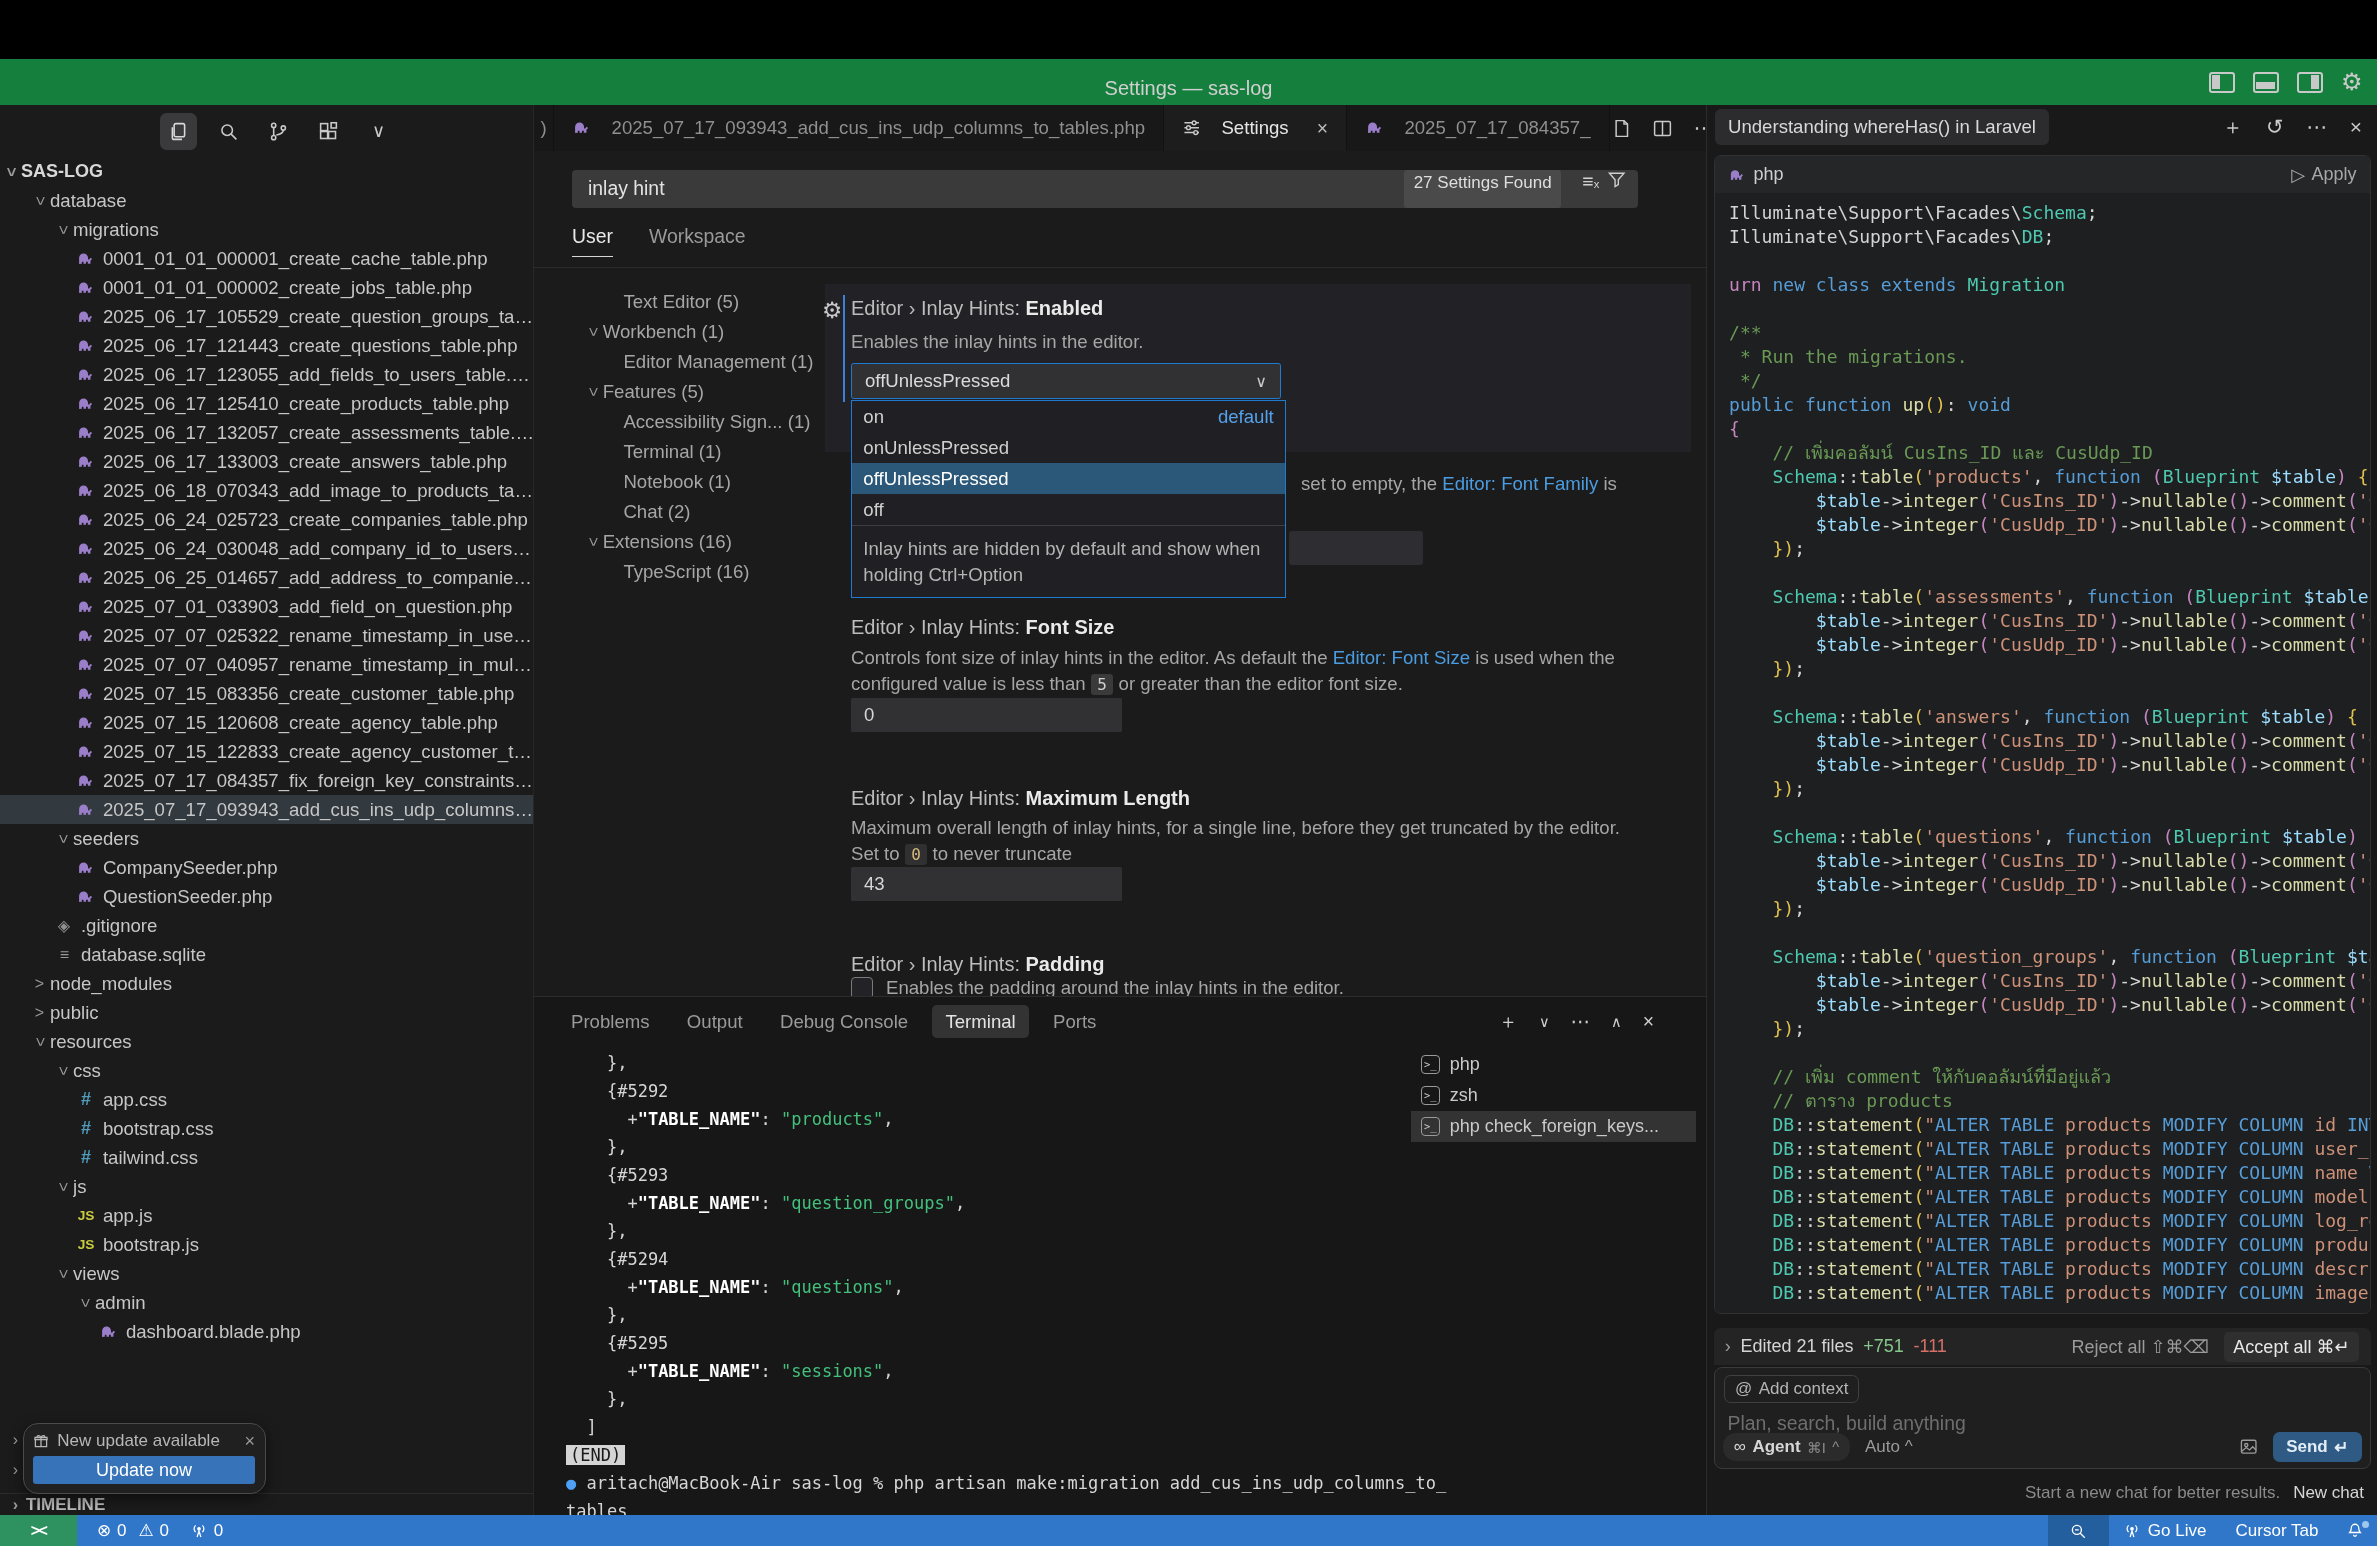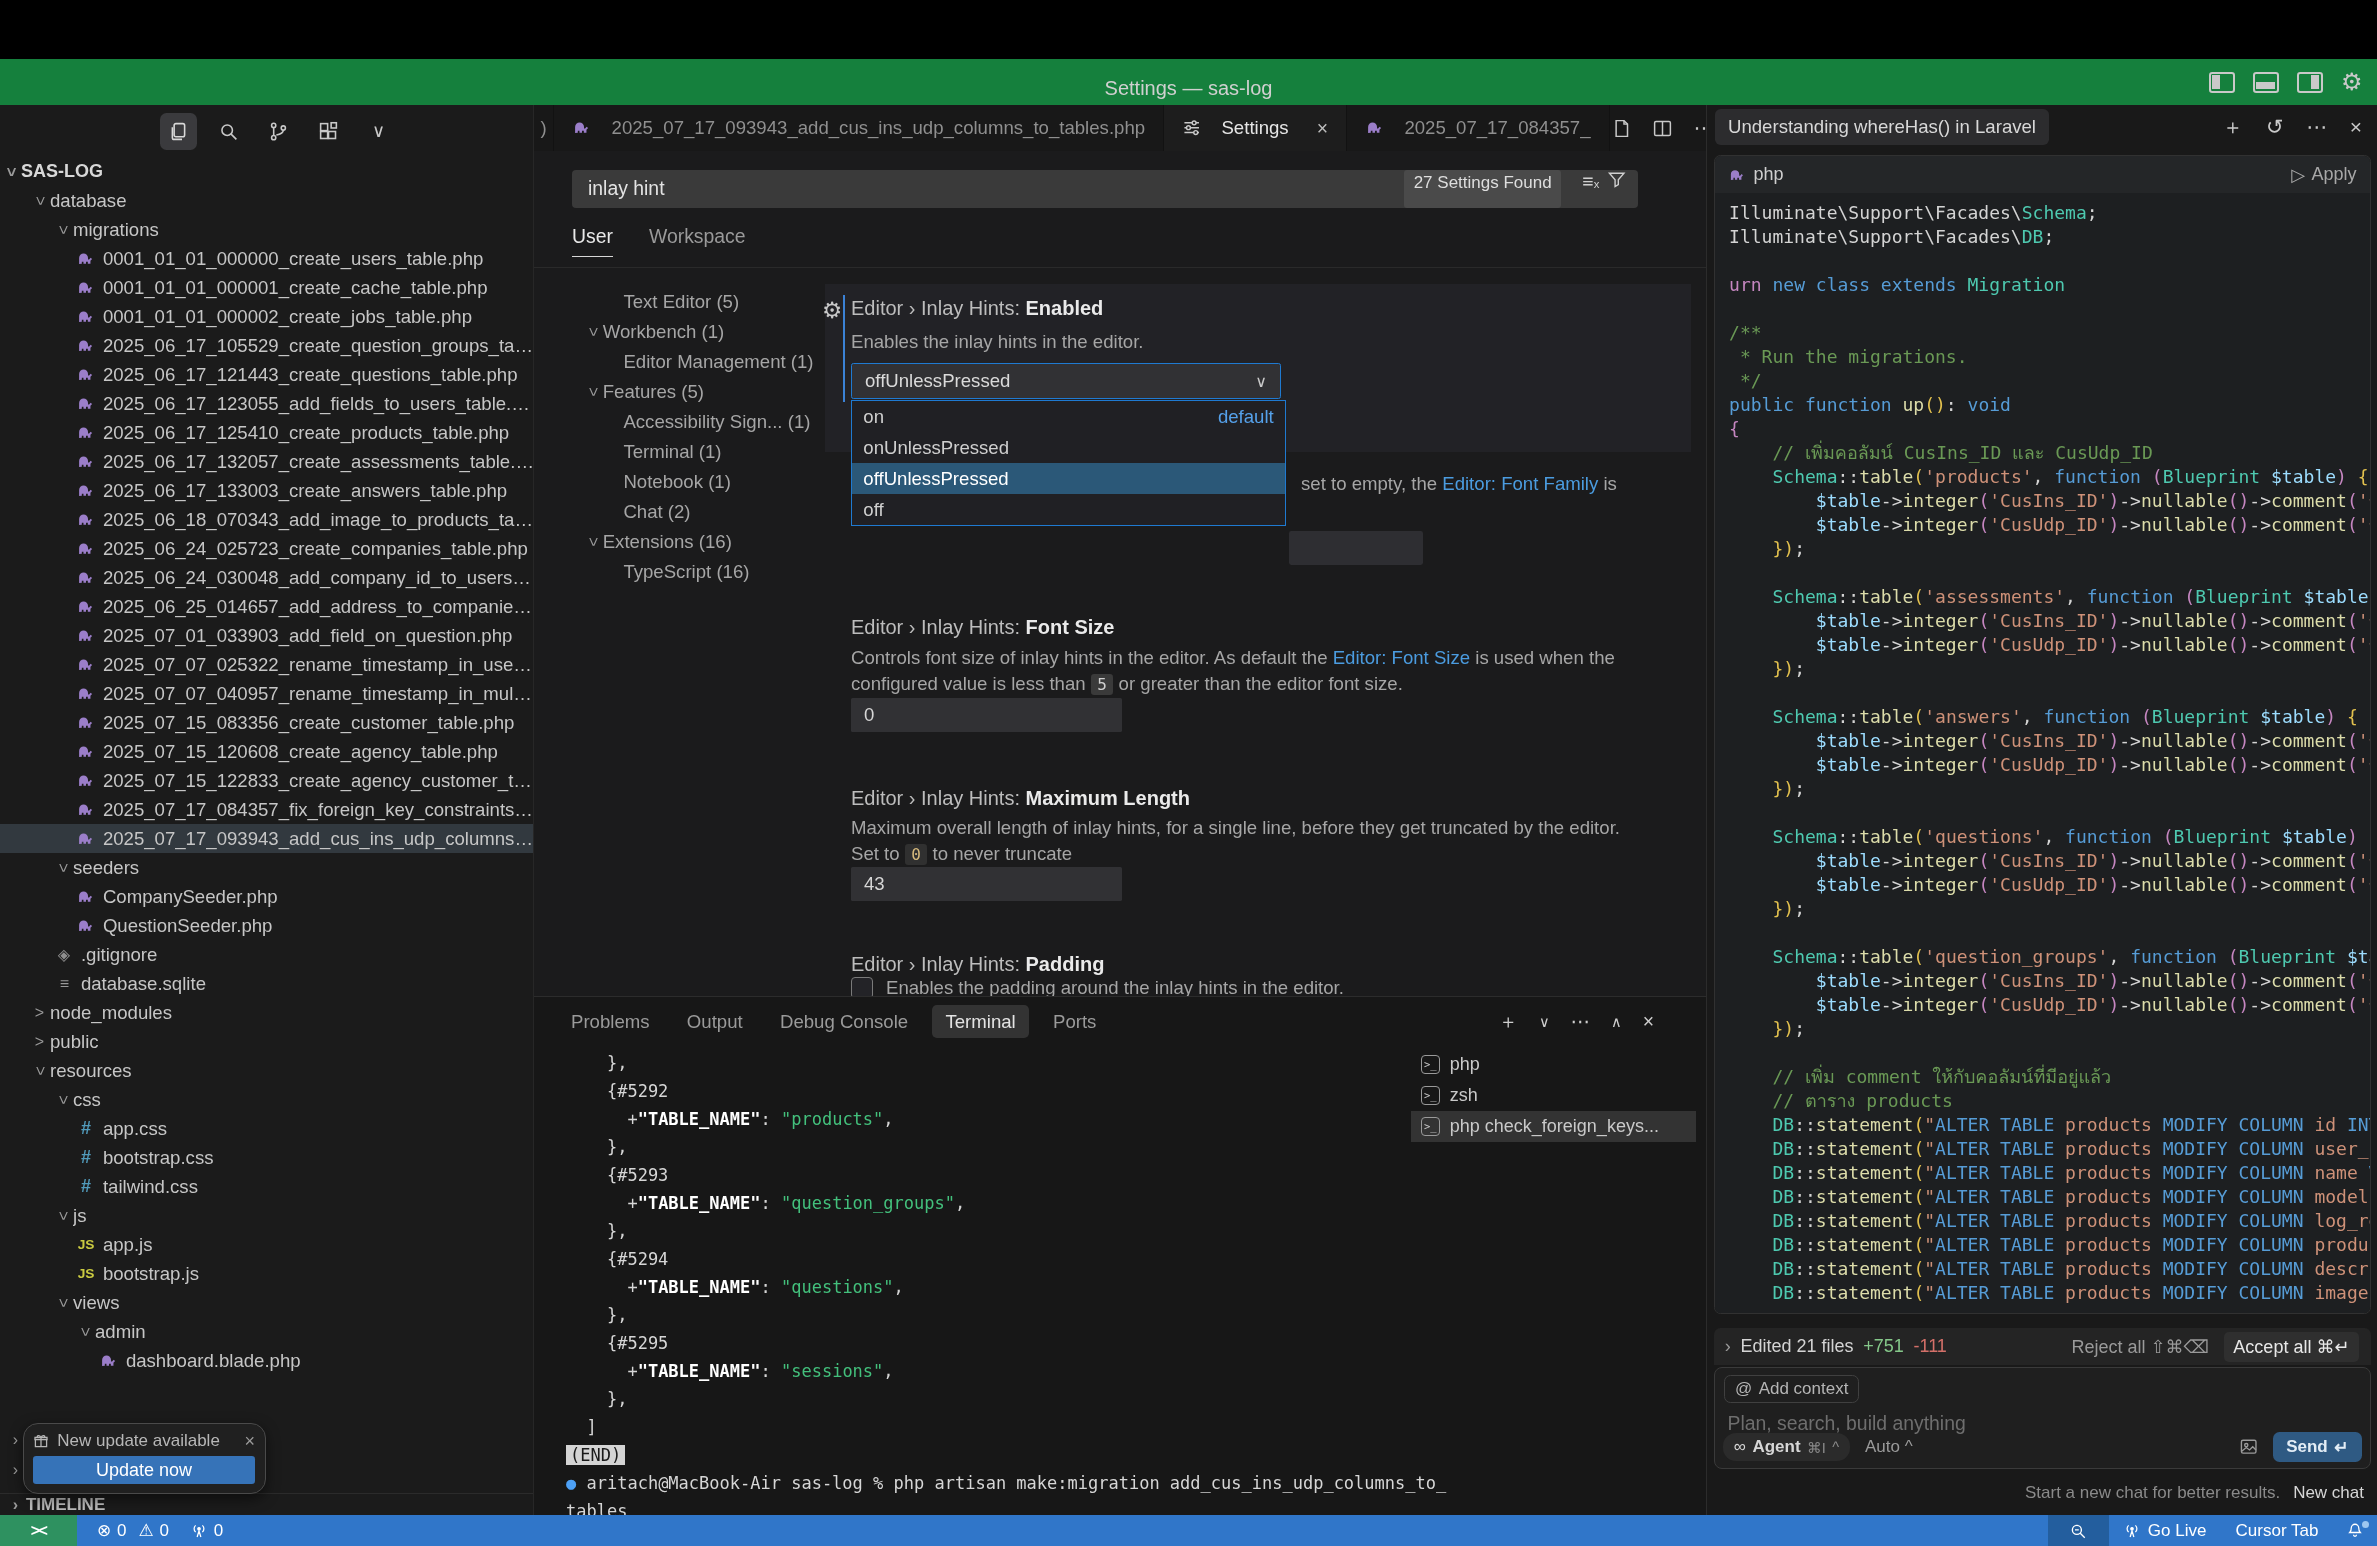--- a/index.html
+++ b/index.html
@@ -196,28 +196,20 @@
       <div class="trow" style="padding-left: 52px;">
         <span class="tchev exp">&gt;</span>
         <span class="lbl">migrations</span>
       </div>
       <div class="trow" style="padding-left: 74px;">
         <span class="ticon">
           <svg width="19.4" height="19.4" viewBox="0 0 20 20">
             <path d="M3.2 15.5 V9.2 a4.6 4.6 0 0 1 9.2 0 v1.6 h1.1 l1.6-1.8 1.5 1.3-1.7 1.9 v3 h-2.7 v-2.1 h-1.9 v2.1 h-2.6 v-2.1 H6 v2.1 z" fill="#9b7ec9"></path>
           </svg>
         </span>
-        <span class="lbl">0001_01_01_000000_create_users_table.php</span>
-      </div>
-      <div class="trow" style="padding-left: 74px;">
-        <span class="ticon">
-          <svg width="19.4" height="19.4" viewBox="0 0 20 20">
-            <path d="M3.2 15.5 V9.2 a4.6 4.6 0 0 1 9.2 0 v1.6 h1.1 l1.6-1.8 1.5 1.3-1.7 1.9 v3 h-2.7 v-2.1 h-1.9 v2.1 h-2.6 v-2.1 H6 v2.1 z" fill="#9b7ec9"></path>
-          </svg>
-        </span>
         <span class="lbl">0001_01_01_000001_create_cache_table.php</span>
       </div>
       <div class="trow" style="padding-left: 74px;">
         <span class="ticon">
           <svg width="19.4" height="19.4" viewBox="0 0 20 20">
             <path d="M3.2 15.5 V9.2 a4.6 4.6 0 0 1 9.2 0 v1.6 h1.1 l1.6-1.8 1.5 1.3-1.7 1.9 v3 h-2.7 v-2.1 h-1.9 v2.1 h-2.6 v-2.1 H6 v2.1 z" fill="#9b7ec9"></path>
           </svg>
         </span>
         <span class="lbl">0001_01_01_000002_create_jobs_table.php</span>
       </div>
@@ -623,20 +615,21 @@
           <div class="opt">
             <span>onUnlessPressed</span>
           </div>
           <div class="opt selected">
             <span>offUnlessPressed</span>
           </div>
           <div class="opt">
             <span>off</span>
           </div>
         </div>
+      <div id="dd-note"><span class="sg-t">Inlay hints are hidden by default and show when</span><br><span class="sg-t">holding Ctrl+Option</span></div>
     </div>
 
     <div class="set-title" style="top:465px">
       <span>Editor › Inlay Hints: </span><b>Font Size</b>
     </div>
     <div class="set-desc" style="top:496px" id="fs-d1"><span class="sg-t">Controls font size of inlay hints in the editor. As default the </span><span class="sg-lnk">Editor: Font Size</span><span class="sg-t"> is used when the</span></div>
     <div class="set-desc" style="top:522px" id="fs-d2"><span class="sg-t">configured value is less than </span><span class="sg-cd">5</span><span class="sg-t"> or greater than the editor font size.</span></div>
     <div class="txt-input" style="top:547px">0</div>
 
     <div class="set-title" style="top:636px">

